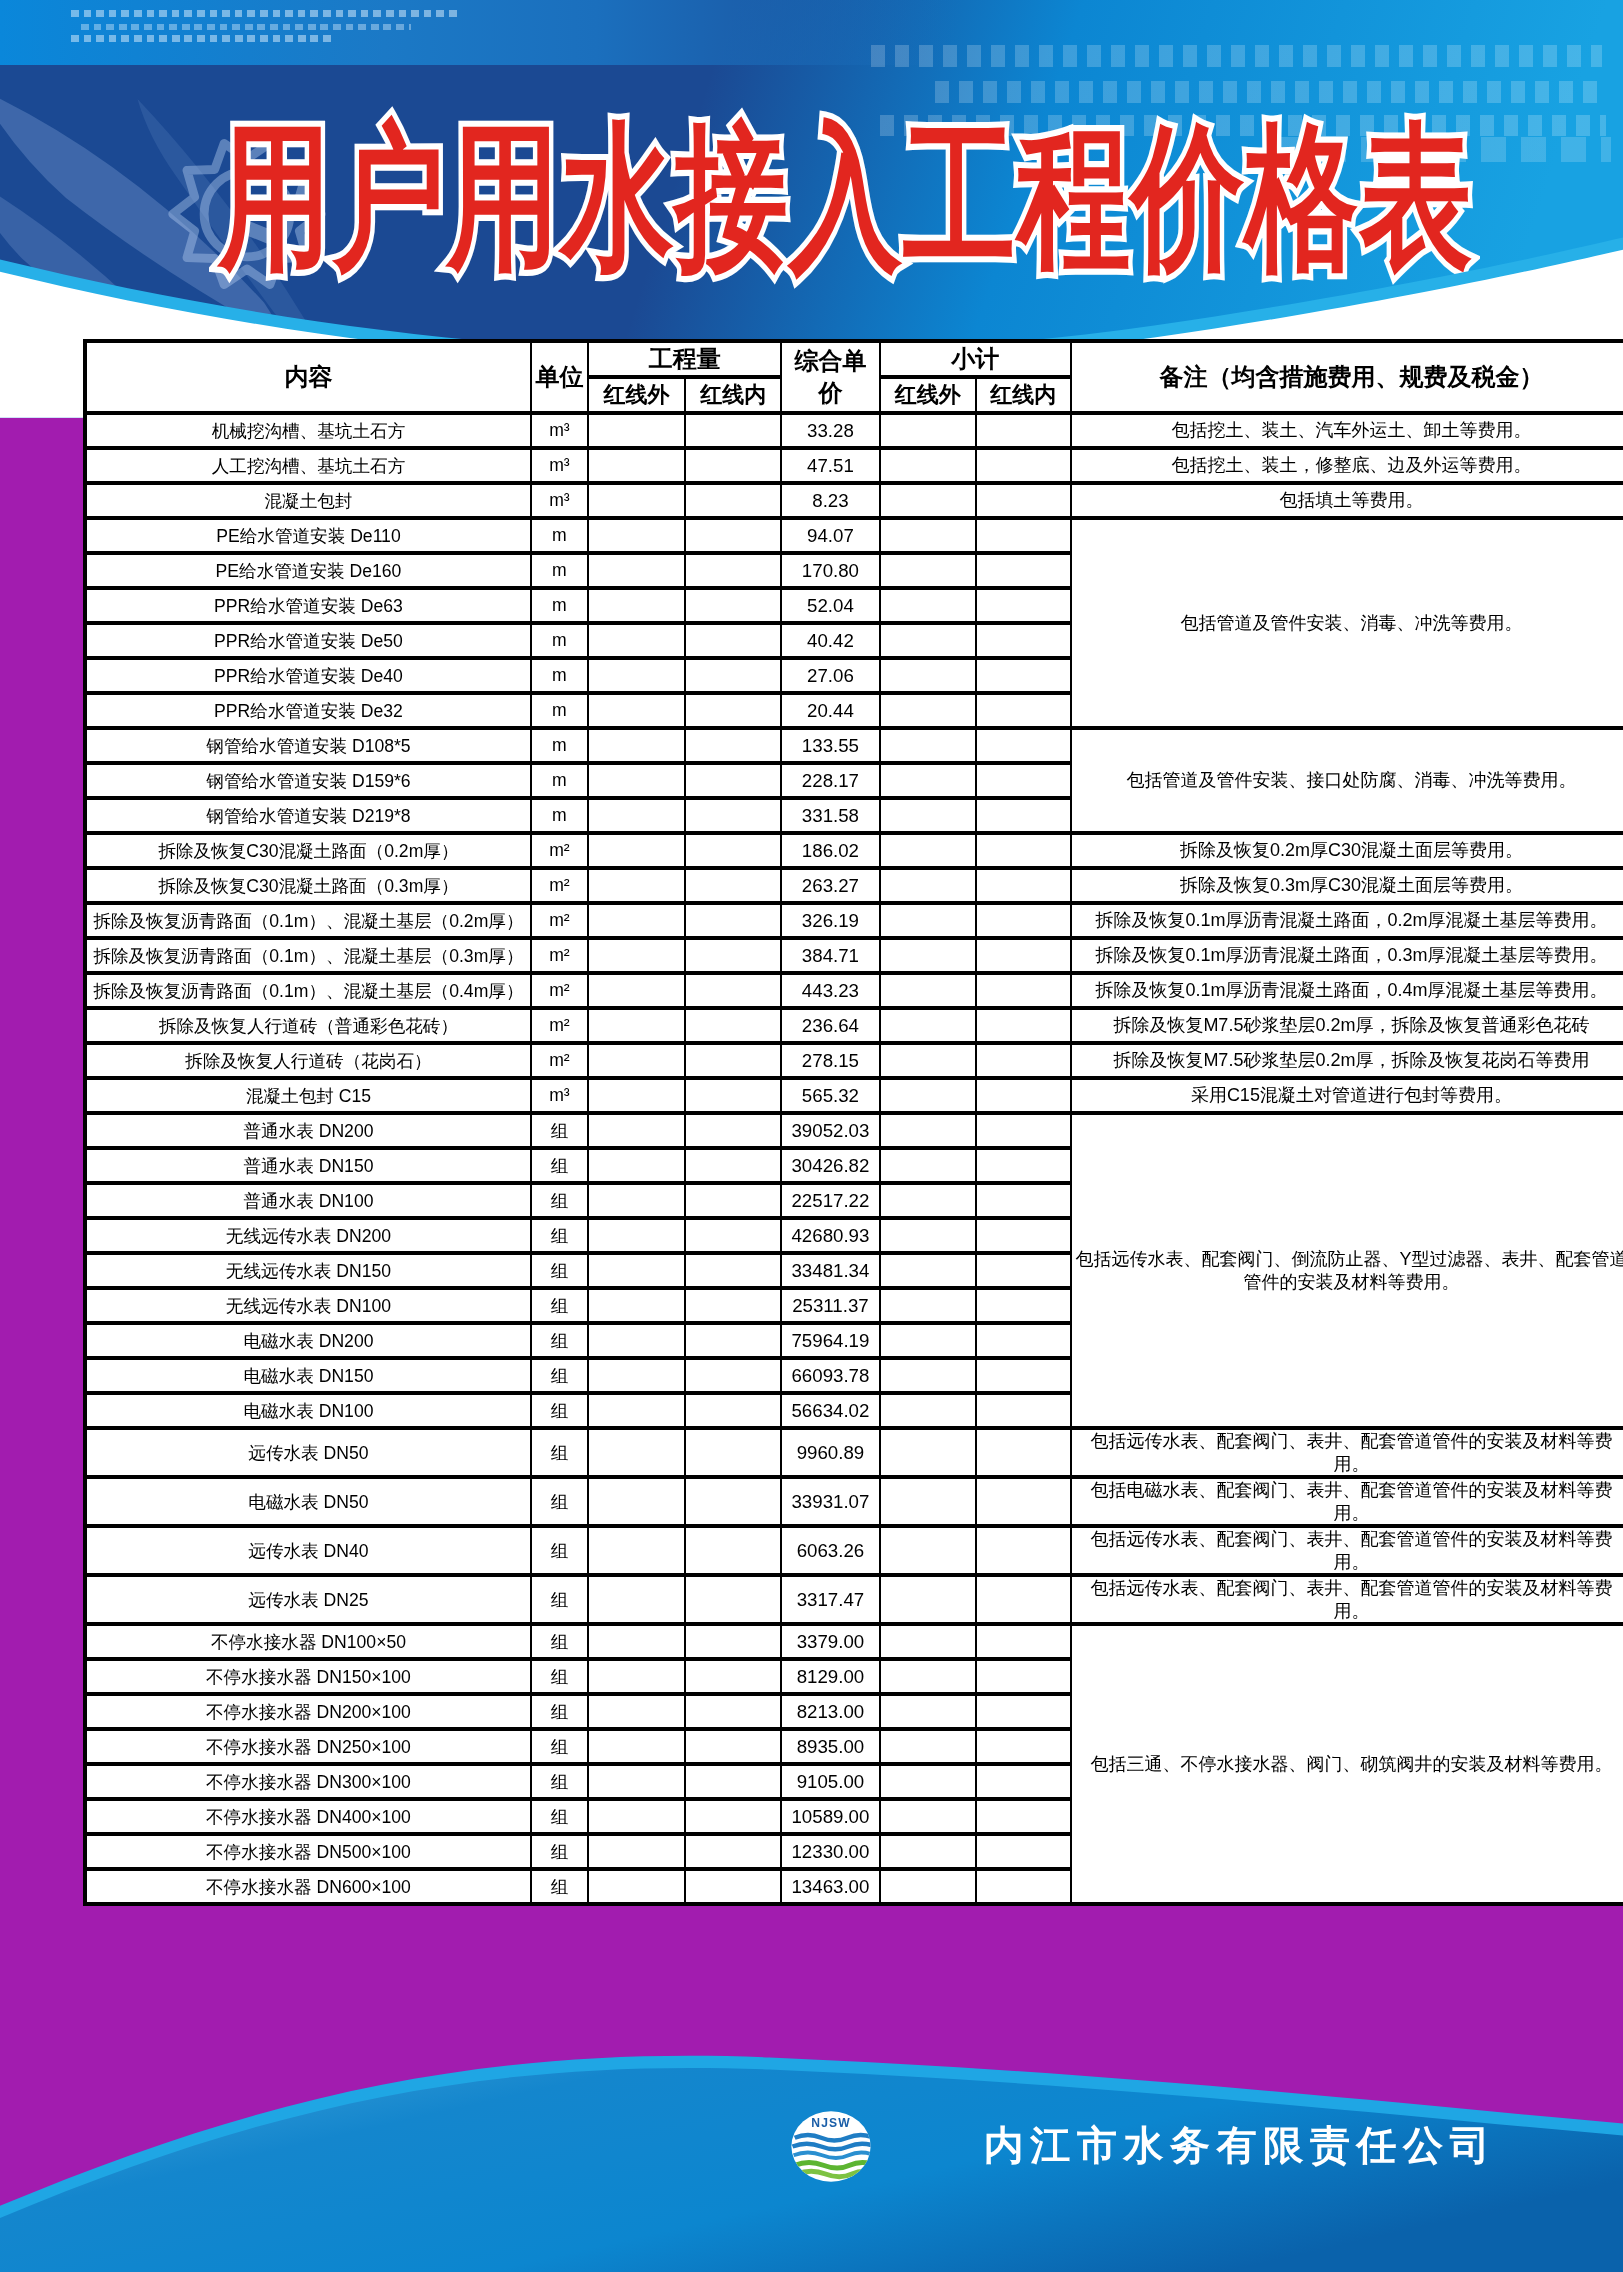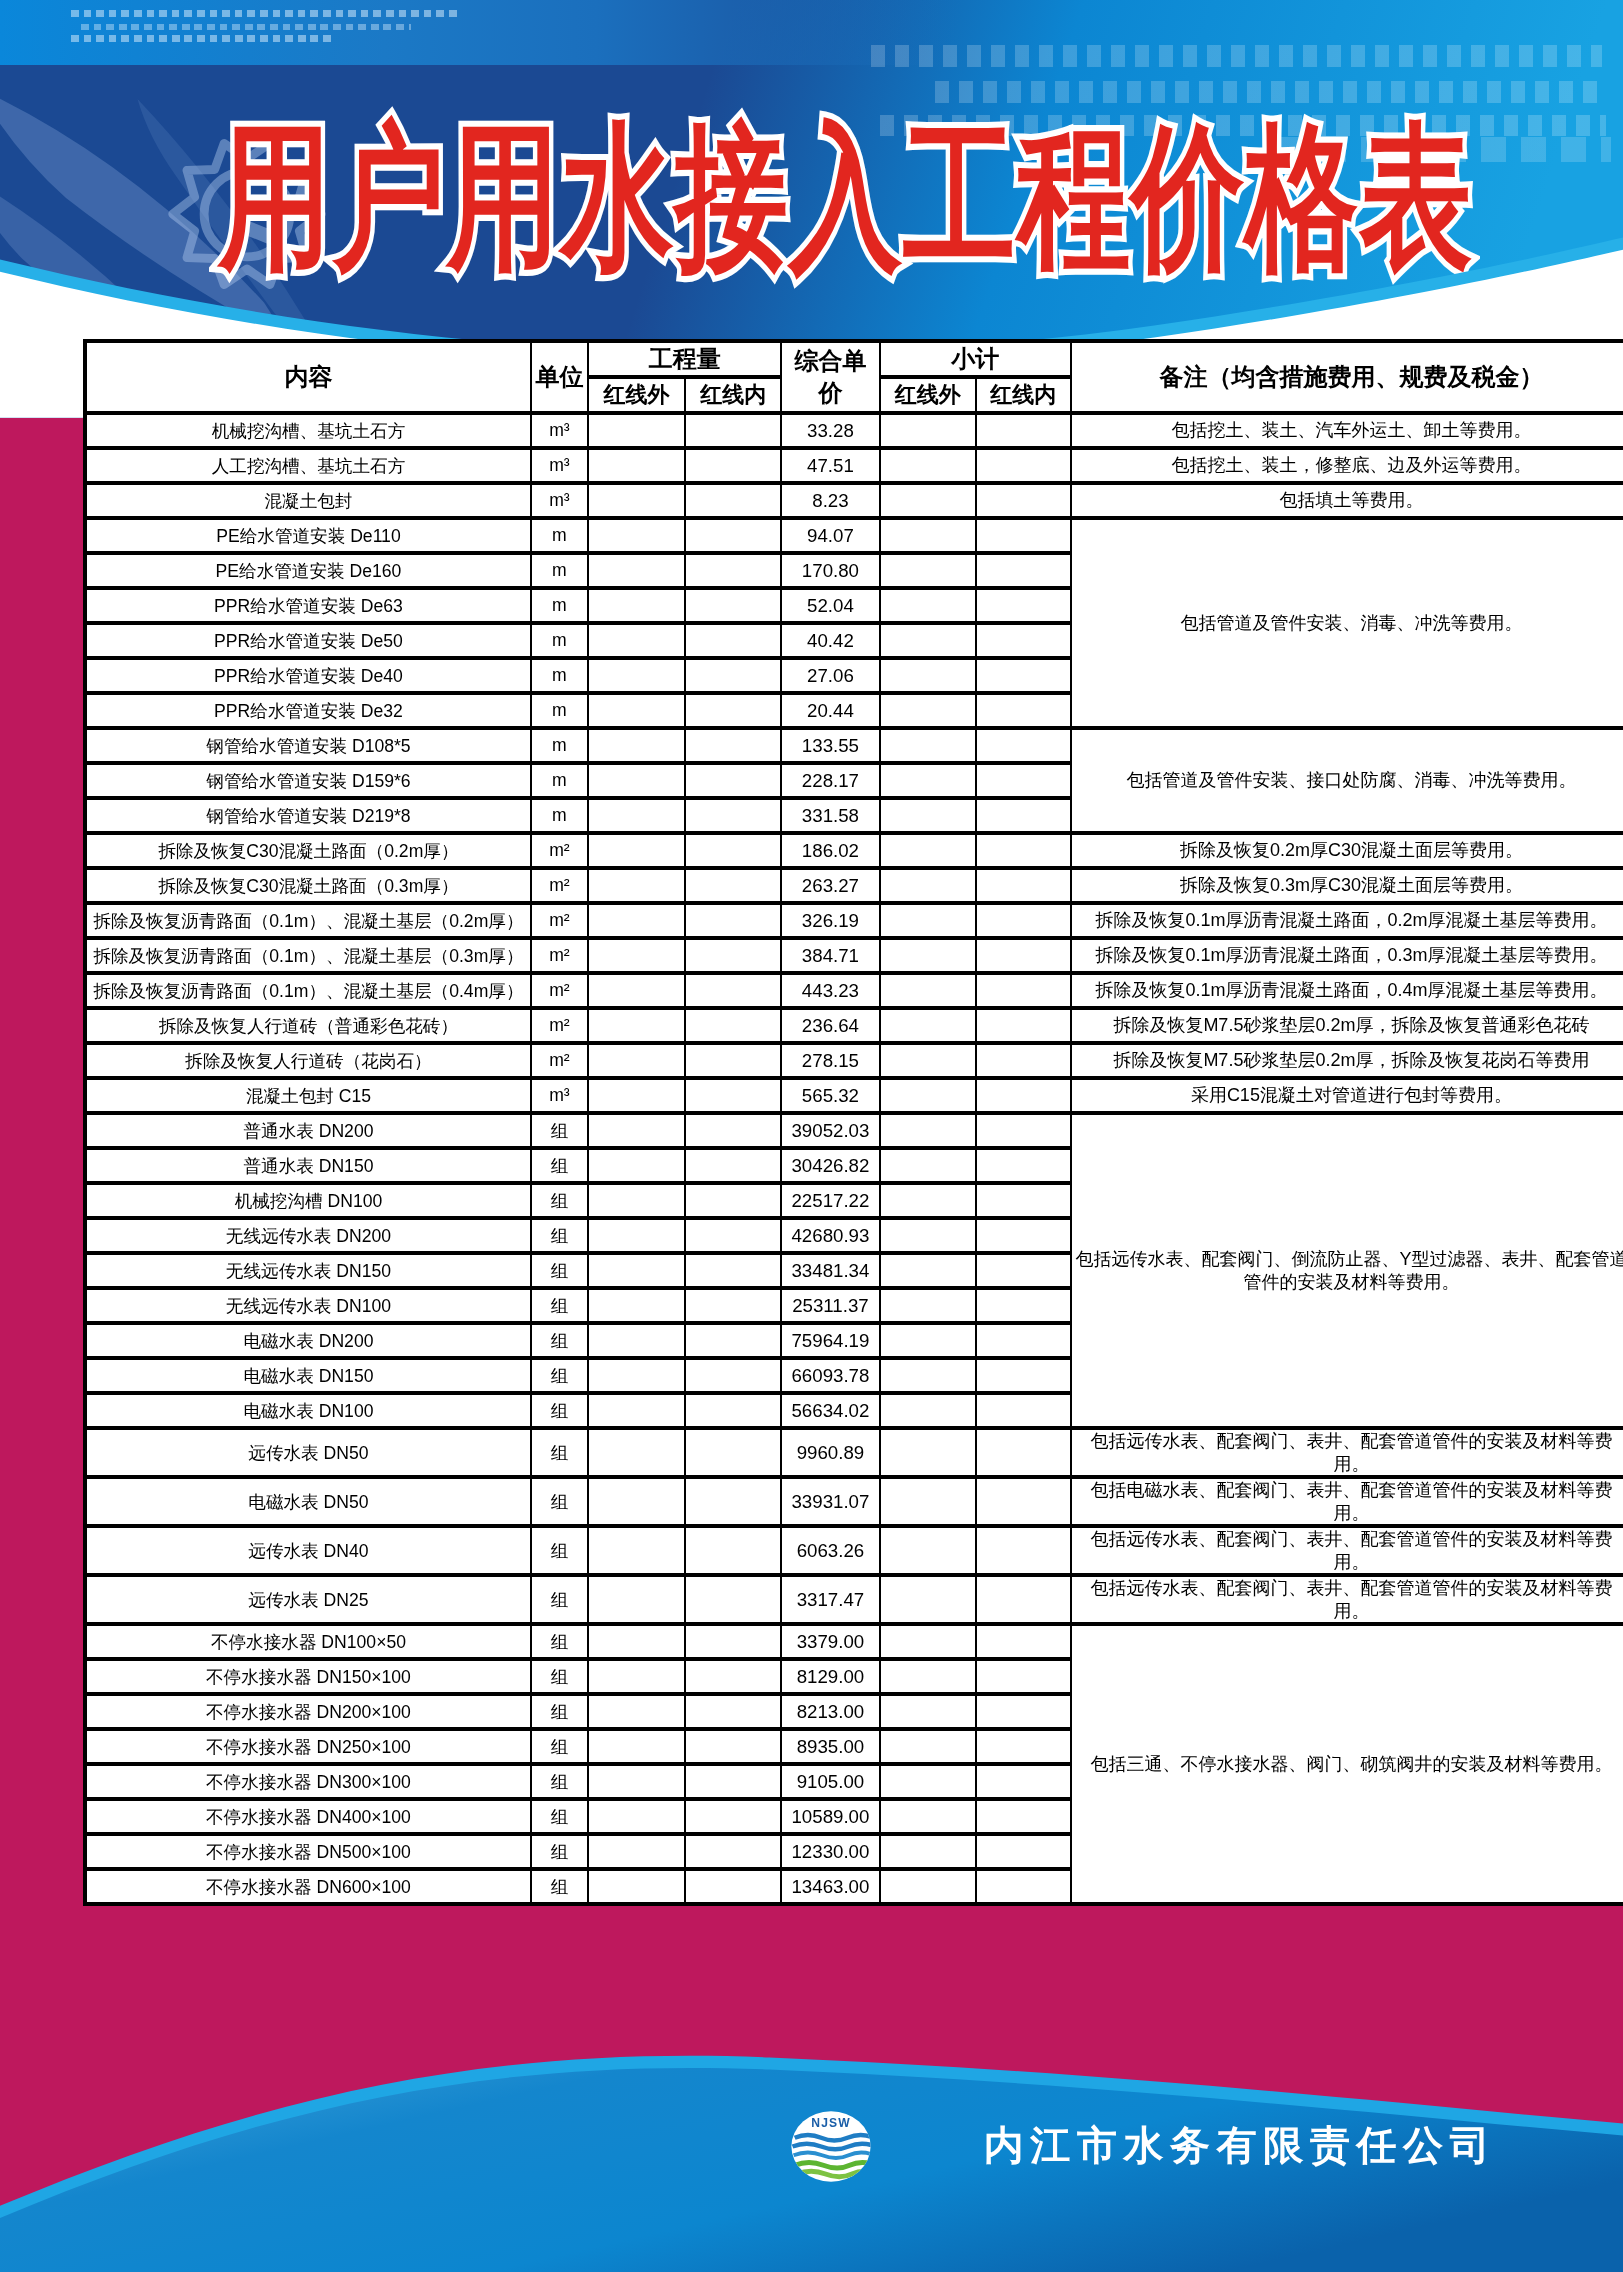--- a/index.html
+++ b/index.html
@@ -1,16 +1,16 @@
 <!DOCTYPE html>
 <html style="font-size:8.8px"><head>
 <meta charset="utf-8">
 <style>
   html,body{margin:0;padding:0;background:#ffffff;}
-  #page{position:relative;width:1623px;height:2273px;background:#be185d;overflow:hidden;
+  #page{position:relative;width:1623px;height:2273px;background:#a21caf;overflow:hidden;
         font-family:"Liberation Sans",sans-serif;}
 
   
   .header{position:absolute;left:0;top:0;width:1623px;height:385px;background:#1b4993;}
   .header-bright{position:absolute;left:0;top:0;width:100%;height:100%;
         background:linear-gradient(108deg, rgba(12,134,210,0) 42%, #0c86d2 62%, #18a2e2 92%);}
   .header-topband{position:absolute;left:0;top:0;width:962px;height:65px;
         background:linear-gradient(90deg,#0a87da 0%, #1b79c6 40%, #1b6fbd 62%, rgba(27,111,189,0) 100%);}
   .dash{position:absolute;}
   .dash-small{background:repeating-linear-gradient(90deg, rgba(205,230,250,.55) 0 7.7px, rgba(0,0,0,0) 7.7px 12.6px);}
@@ -327,21 +327,21 @@
           <tr class="r">
             <td class="cc">普通水表 DN150</td>
             <td class="cu">组</td>
             <td class="cq"></td>
             <td class="cq"></td>
             <td class="cp">30426.82</td>
             <td class="cs"></td>
             <td class="cs"></td>
           </tr>
           <tr class="r">
-            <td class="cc">机械挖沟槽 DN100</td>
+            <td class="cc">普通水表 DN100</td>
             <td class="cu">组</td>
             <td class="cq"></td>
             <td class="cq"></td>
             <td class="cp">22517.22</td>
             <td class="cs"></td>
             <td class="cs"></td>
           </tr>
           <tr class="r">
             <td class="cc">无线远传水表 DN200</td>
             <td class="cu">组</td>

